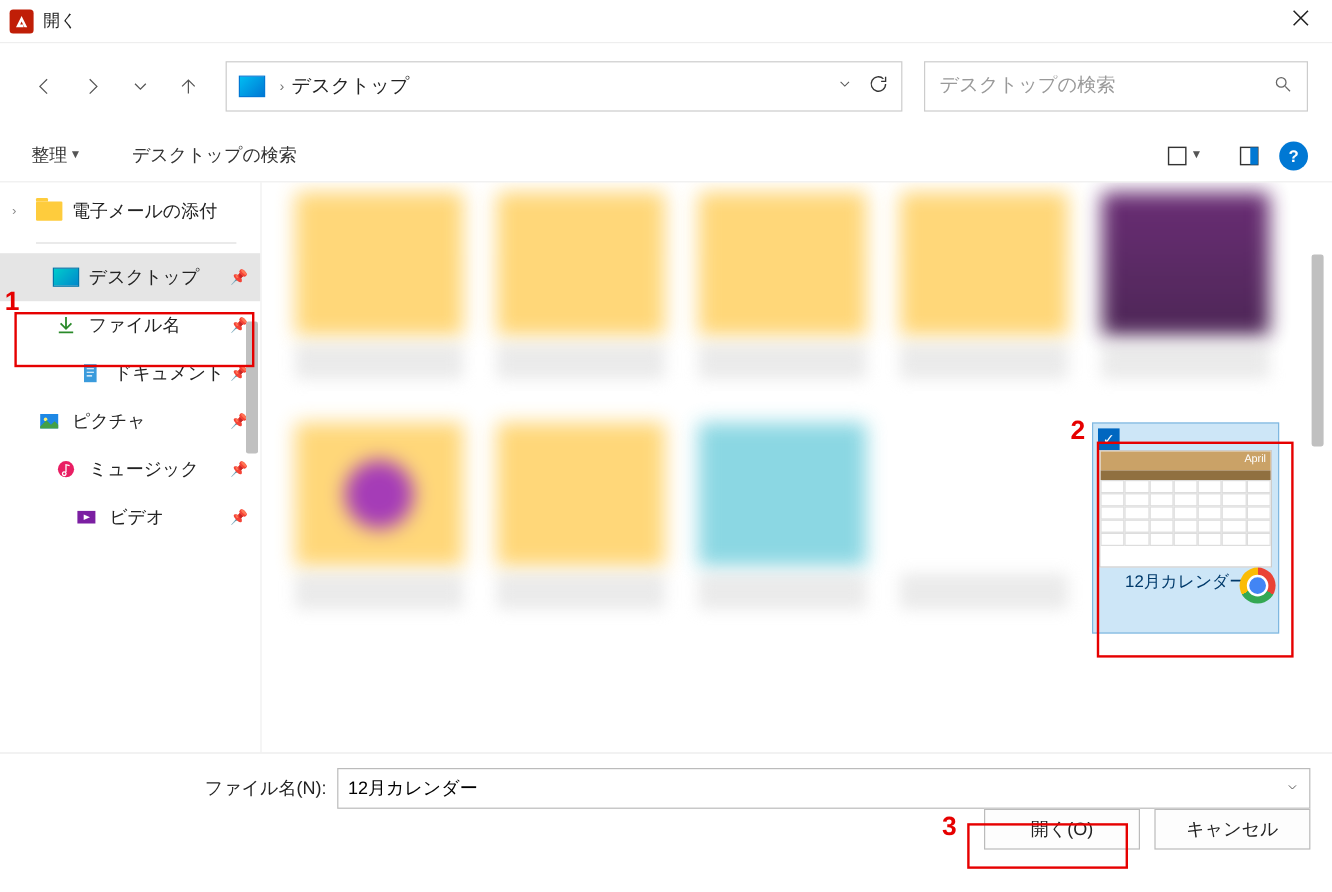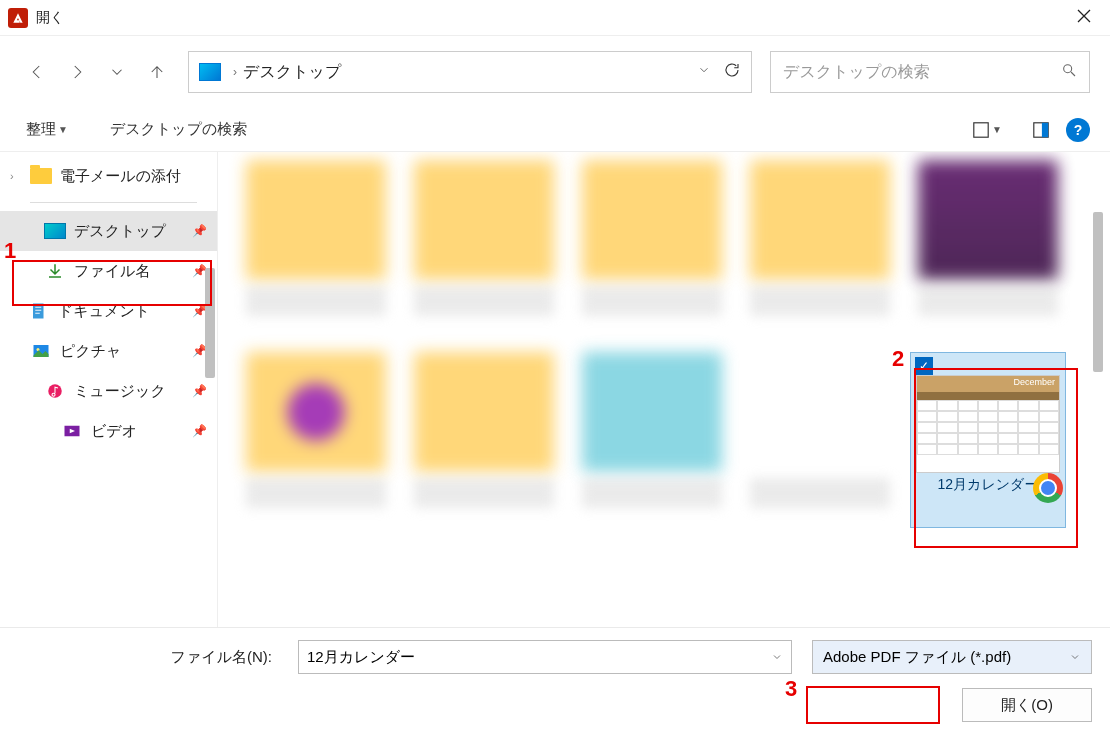--- a/index.html
+++ b/index.html
@@ -70,27 +70,27 @@
   .selected-file .preview .grid div { border:0.5px solid #ddd; }
   .selected-file .chrome-badge { position:absolute; right:2px; bottom:24px; width:30px; height:30px; border-radius:50%; background:conic-gradient(#ea4335 0 120deg,#34a853 120deg 240deg,#fbbc05 240deg 360deg); display:flex; align-items:center; justify-content:center; }
   .selected-file .chrome-badge::after { content:""; width:14px; height:14px; border-radius:50%; background:#4285f4; border:2px solid #fff; }
   .selected-file .fname { font-size:14px; color:#003a6b; padding:3px 0 4px; }
 
   .vscroll { position:absolute; right:6px; top:0; width:12px; height:100%; }
   .vscroll .thumbbar { position:absolute; top:60px; width:10px; height:160px; background:#c0c0c0; border-radius:2px; left:1px; }
 
   
   .bottom { height:110px; border-top:1px solid #eaeaea; padding:12px 18px 0 18px; }
-  .row1 { display:flex; align-items:center; gap:20px; }
+  .row1 { display:flex; align-items:center; gap:3px; }
   .row1 .lbl { font-size:15px; color:#222; width:260px; text-align:right; padding-right:6px; }
   .row1 .fname-field { flex:1; height:34px; border:1px solid #bbb; display:flex; align-items:center; padding:0 8px; font-size:15px; }
   .row1 .fname-field .dd { margin-left:auto; color:#555; }
   .row1 .filter { width:280px; height:34px; border:1px solid #bbb; background:#e8f0fa; display:flex; align-items:center; padding:0 10px; font-size:15px; }
   .row1 .filter .dd { margin-left:auto; color:#555; }
-  .row2 { display:flex; justify-content:flex-end; gap:12px; margin-top:14px; }
+  .row2 { display:flex; justify-content:flex-end; gap:12px; }
   .btn { width:130px; height:34px; border:1px solid #bbb; background:#fdfdfd; display:flex; align-items:center; justify-content:center; font-size:15px; color:#222; cursor:pointer; }
 
   .sidebar-scroll { position:absolute; right:0; top:116px; width:12px; height:300px; }
   .sidebar-scroll .thumbbar { position:absolute; top:0; width:10px; height:110px; background:#c0c0c0; border-radius:2px; }
 </style>
 </head>
 <body>
 
 <div class="titlebar">
   <div class="app-icon">
@@ -196,21 +196,21 @@
     </div>
     <div class="tree-item" style="padding-left:44px">
       <span class="ico">
           <svg width="18" height="18" viewBox="0 0 24 24">
             <path d="M12 3 L12 15 M6 10 L12 16 L18 10 M4 20 L20 20" stroke="#2a8a2a" stroke-width="2" fill="none"></path>
           </svg>
         </span>
       <span>ファイル名</span>
       <span class="pin">📌</span>
     </div>
-    <div class="tree-item" style="padding-left:28px">
+    <div class="tree-item" style="padding-left:65px">
       <span class="ico">
           <svg width="18" height="18" viewBox="0 0 24 24">
             <rect x="4" y="2" width="14" height="20" fill="#3a9bdc"></rect>
             <path d="M7 7h8M7 11h8M7 15h6" stroke="#fff" stroke-width="1.2"></path>
           </svg>
         </span>
       <span>ドキュメント</span>
       <span class="pin">📌</span>
     </div>
     <div class="tree-item" style="">
@@ -287,21 +287,21 @@
           <div class="tlabel"></div>
         </div>
       <div class="thumb">
           <div class="timg" style="background:#fff"></div>
           <div class="tlabel"></div>
         </div>
 
       <div class="selected-file">
         <div class="chk">✓</div>
         <div class="preview">
-          <div class="hdr">December</div>
+          <div class="hdr">April</div>
           <div class="days"></div>
           <div class="grid">
               <div></div>
               <div></div>
               <div></div>
               <div></div>
               <div></div>
               <div></div>
               <div></div>
               <div></div>
@@ -347,31 +347,28 @@
 
 <div class="bottom">
   <div class="row1">
     <div class="lbl">ファイル名(N):</div>
     <div class="fname-field">
       <span>12月カレンダー</span>
       <span class="dd"><svg width="12" height="12" viewBox="0 0 24 24">
             <path d="M6 9 L12 15 L18 9" stroke="#555" stroke-width="1.6" fill="none"></path>
           </svg></span>
     </div>
-    <div class="filter">
-      <span>Adobe PDF ファイル (*.pdf)</span>
-      <span class="dd"><svg width="12" height="12" viewBox="0 0 24 24">
-            <path d="M6 9 L12 15 L18 9" stroke="#555" stroke-width="1.6" fill="none"></path>
-          </svg></span>
-    </div>
   </div>
   <div class="row2">
     <div class="btn">
         <span>開く(O)</span>
       </div>
+    <div class="btn">
+        <span>キャンセル</span>
+      </div>
   </div>
 </div>
 
 <div class="anno-label" style="left:4px; top:238px;">1</div>
 <div class="anno" style="left:12px; top:260px; width:200px; height:46px;"></div>
 
 <div class="anno-label" style="left:892px; top:346px;">2</div>
 <div class="anno" style="left:914px; top:368px; width:164px; height:180px;"></div>
 
 <div class="anno-label" style="left:785px; top:676px;">3</div>

